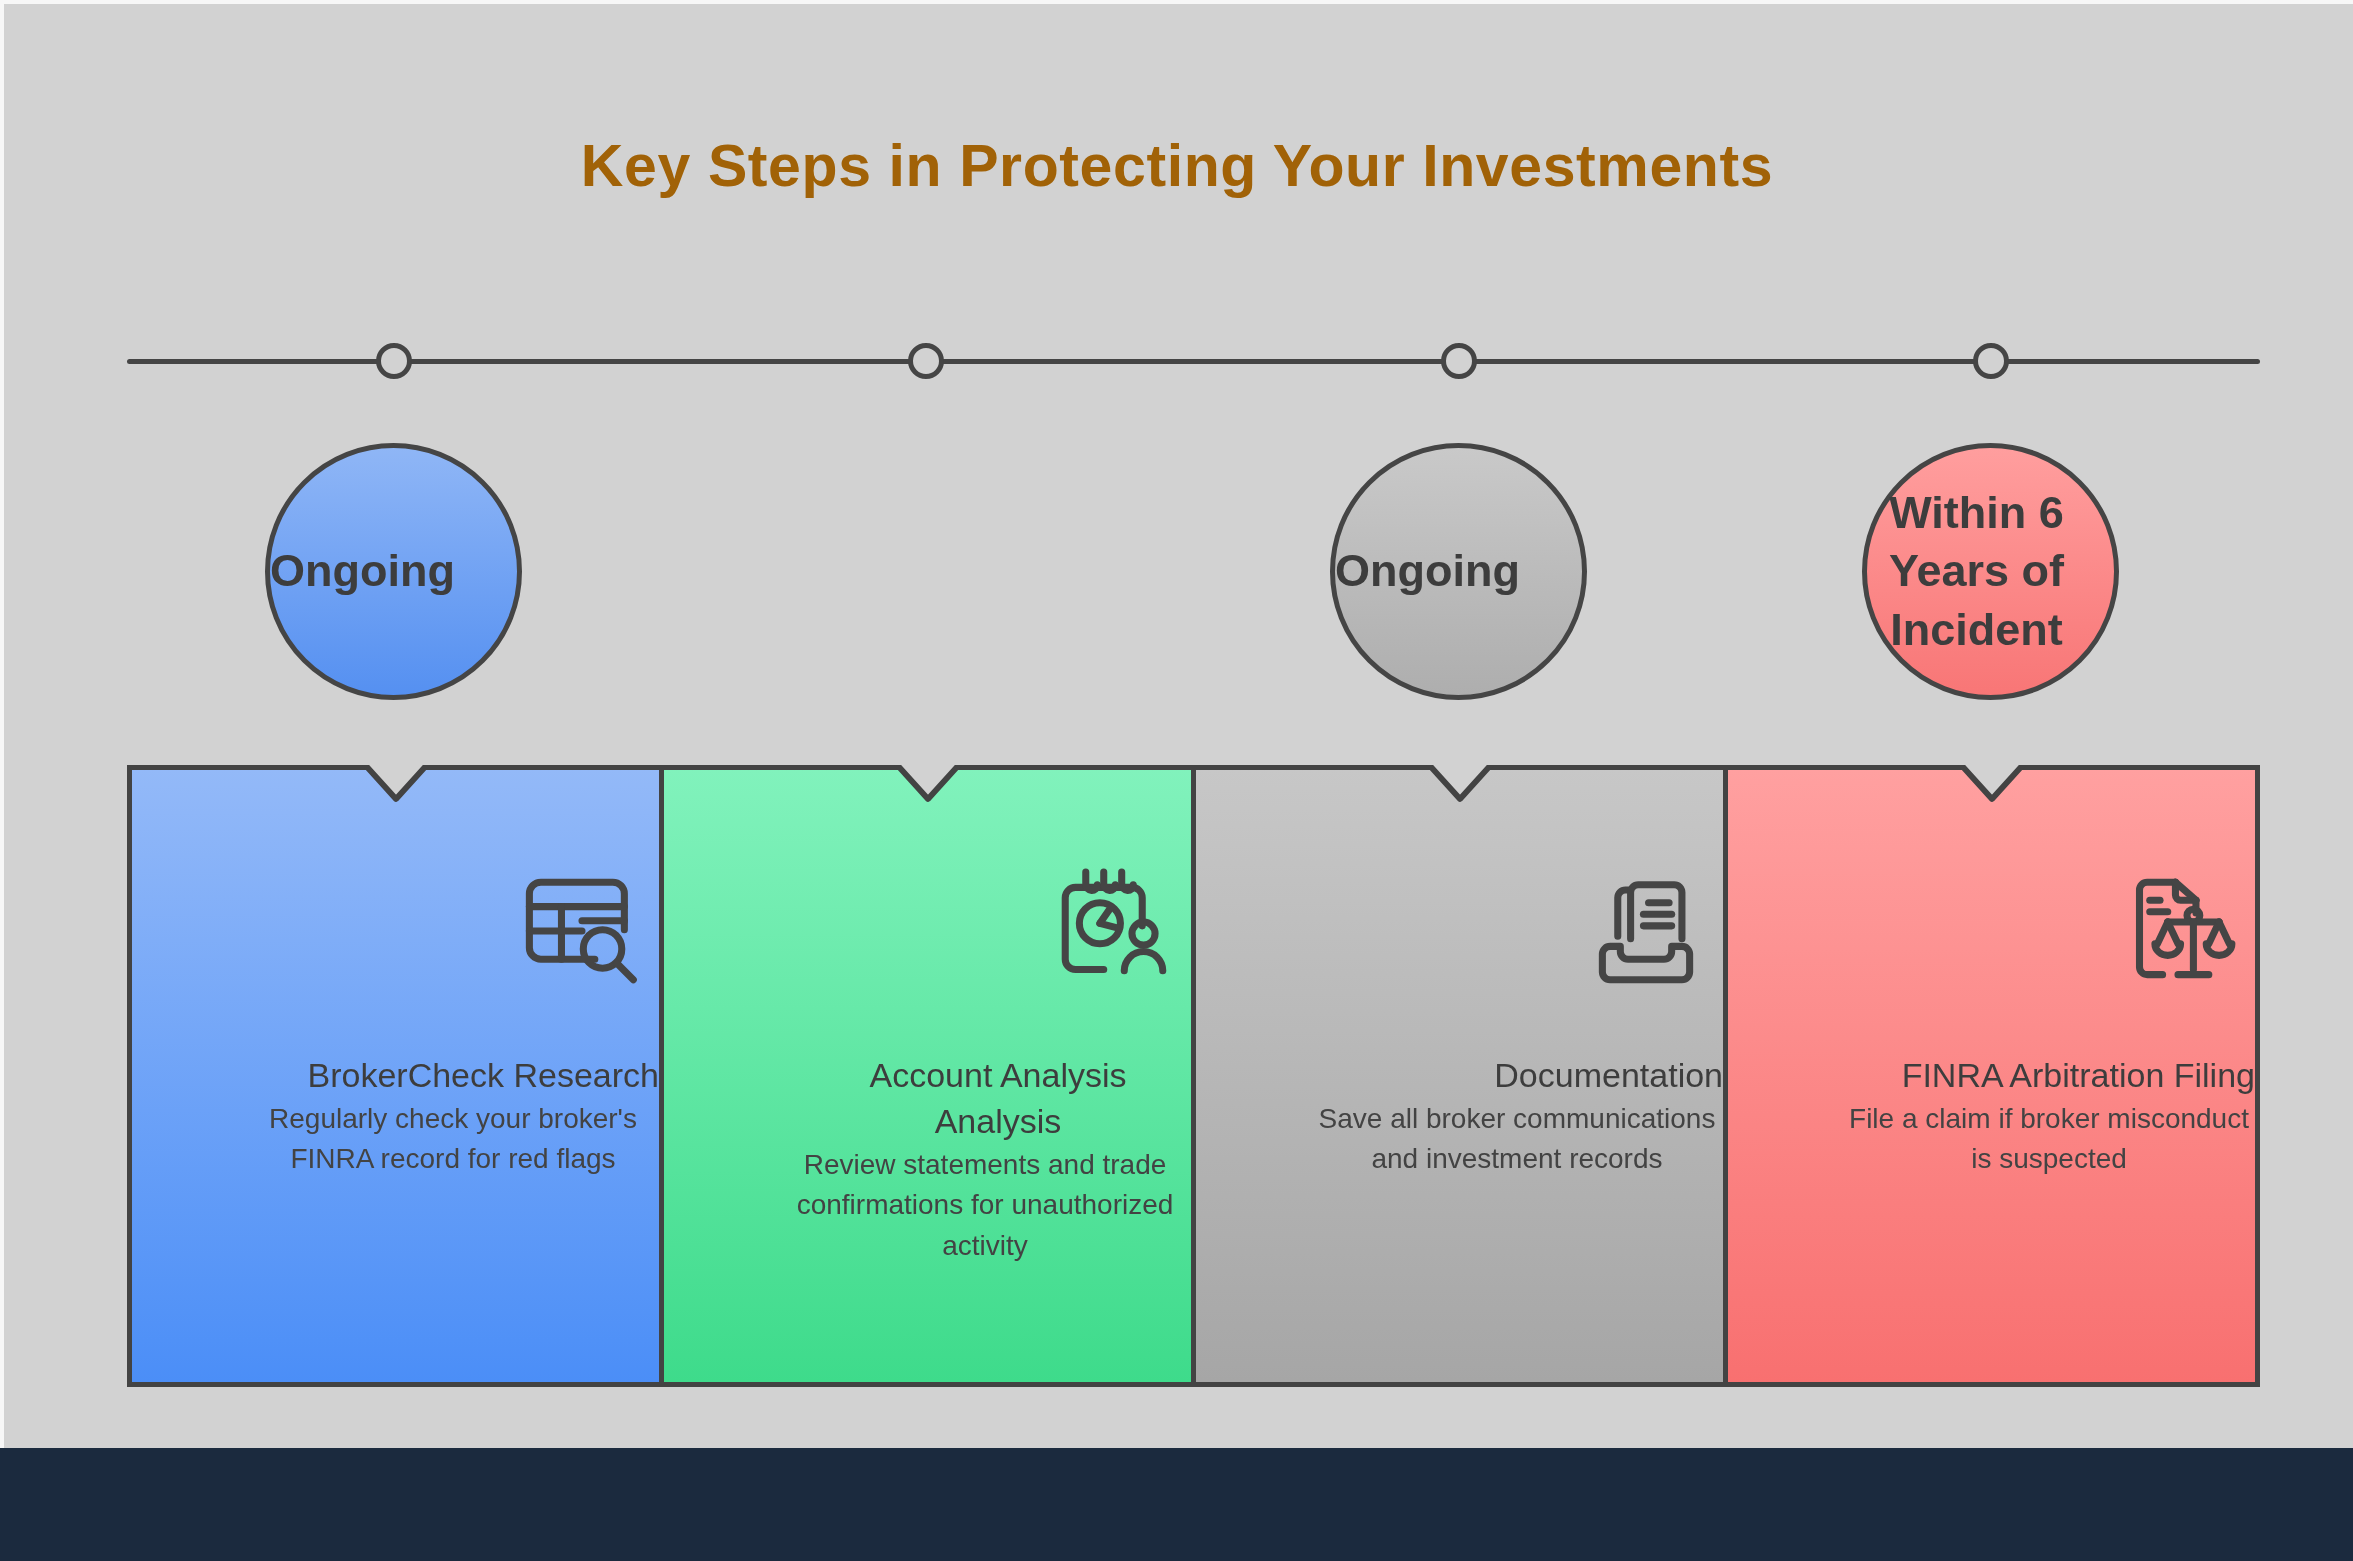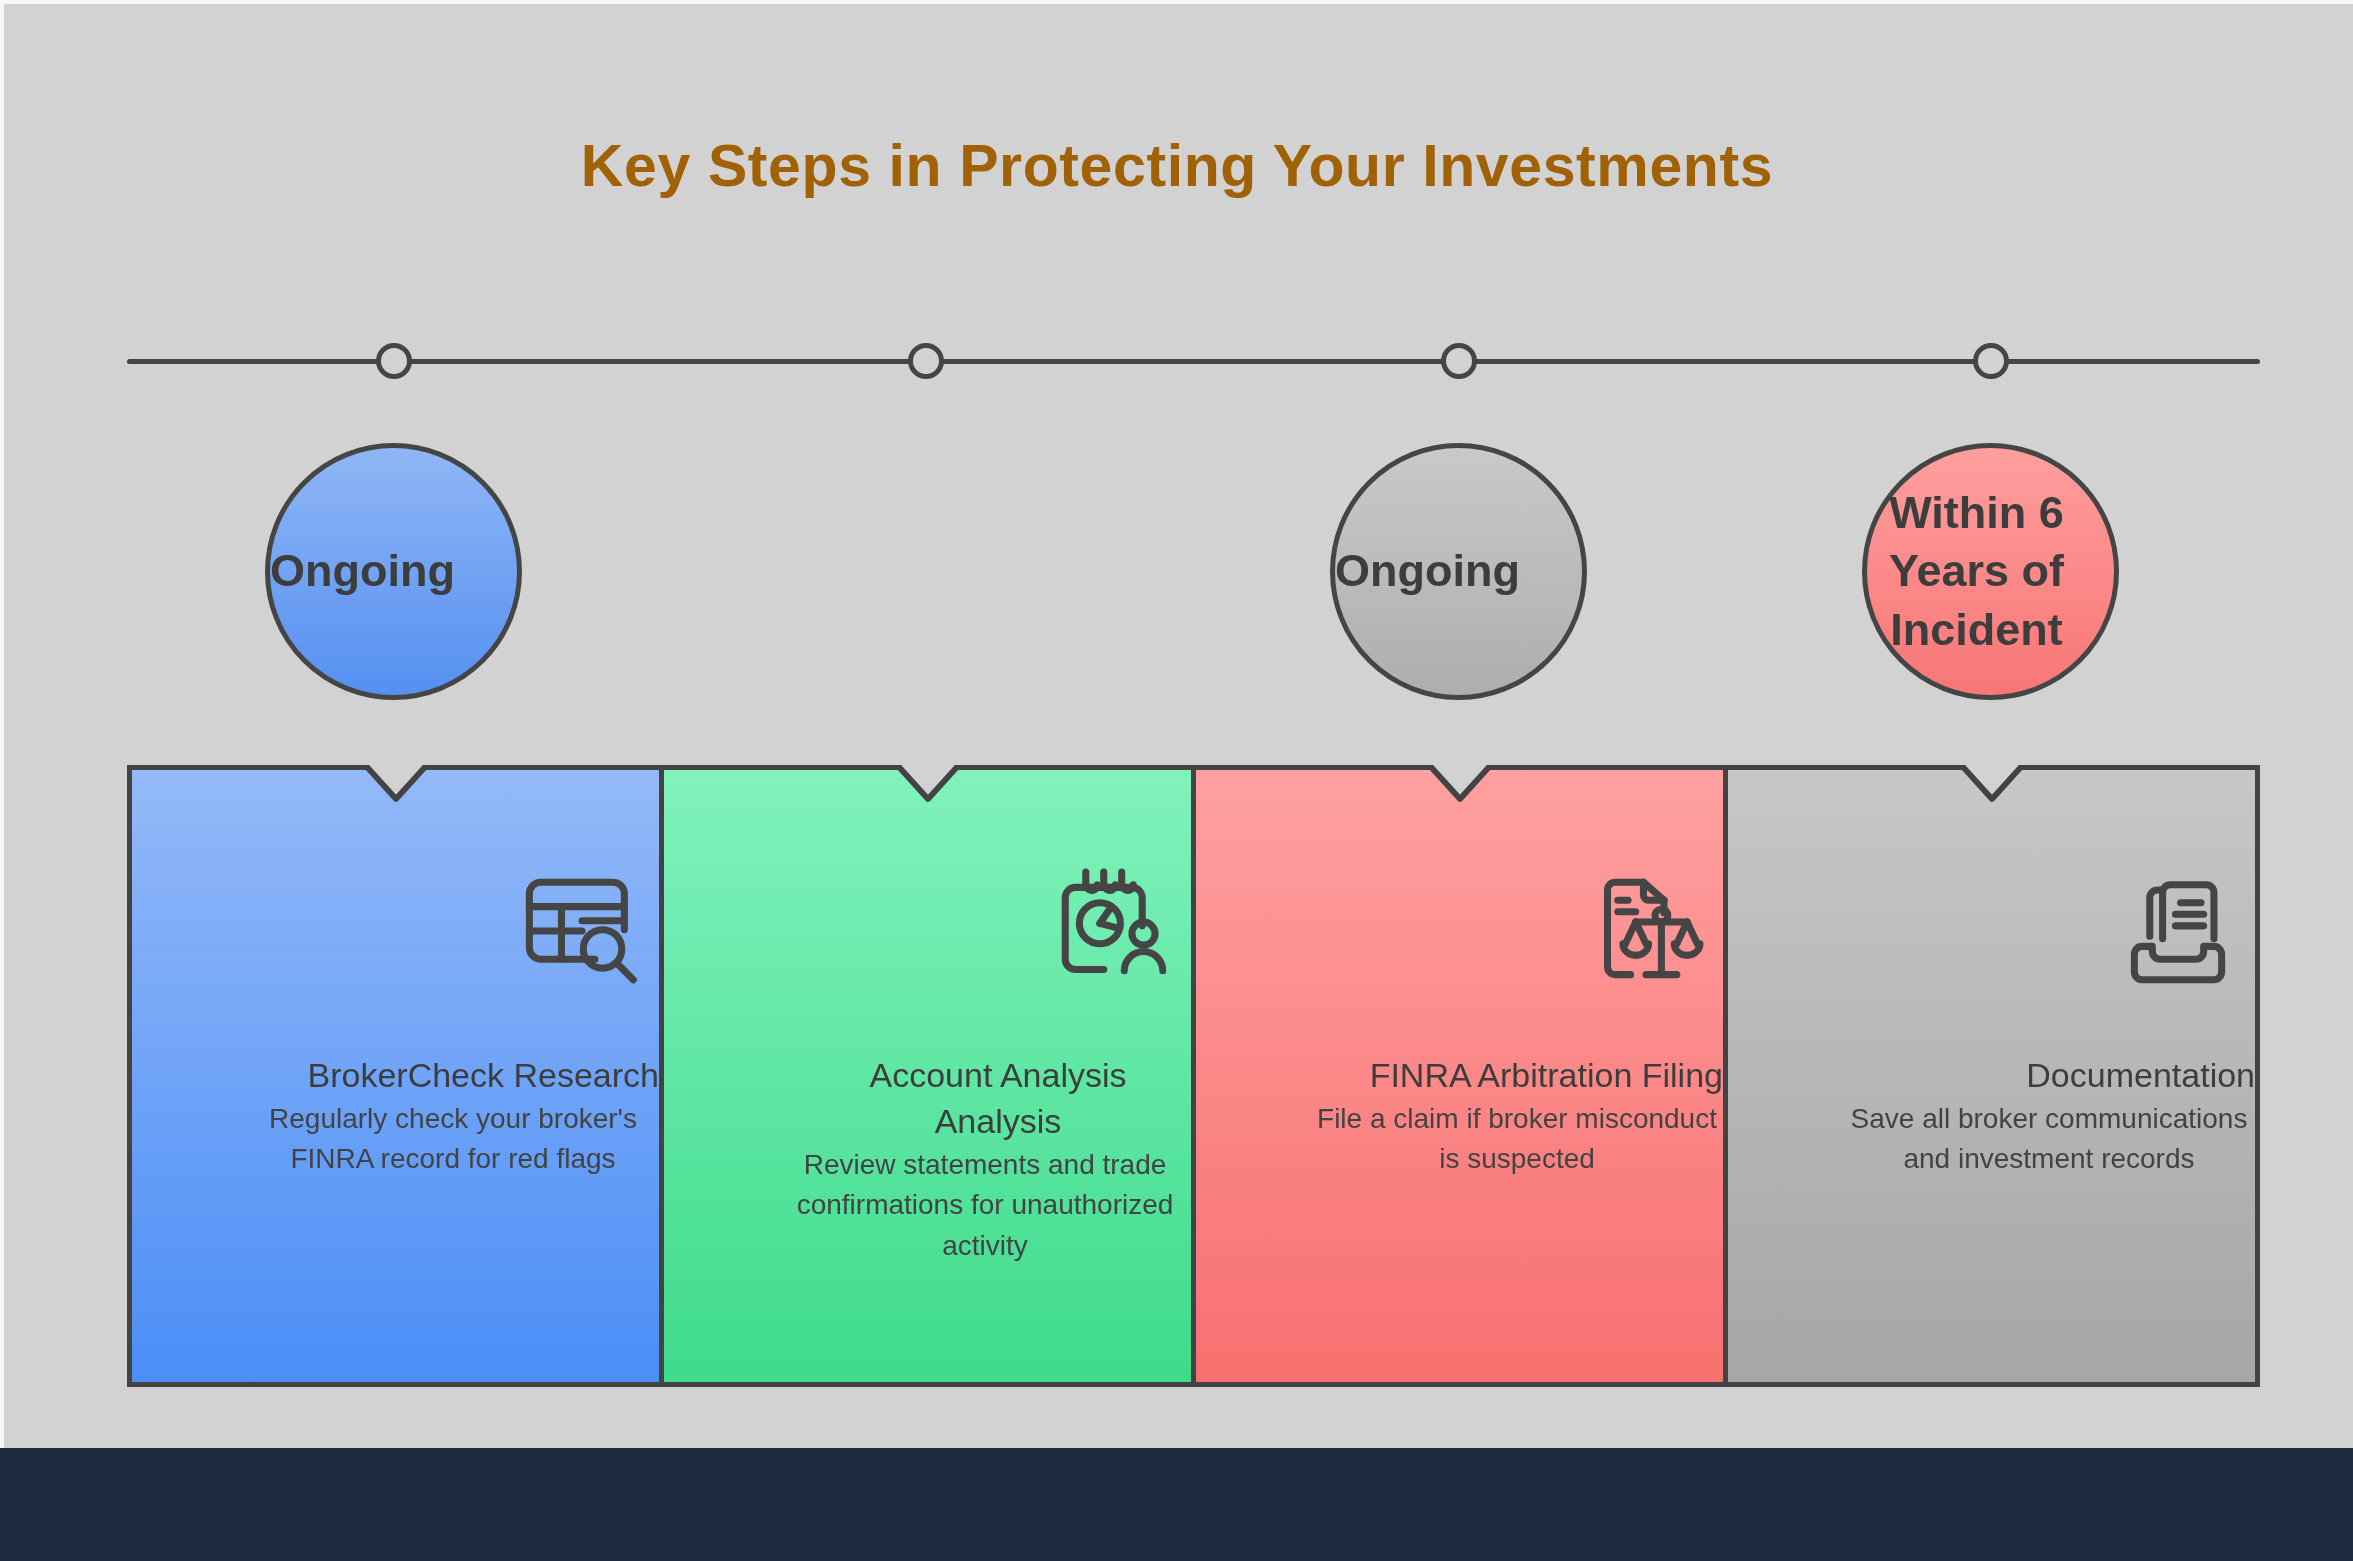--- a/index.html
+++ b/index.html
@@ -100,20 +100,38 @@
           <path d="M49,54 L58,41"></path>
           <path d="M49,54 L64,58"></path>
           <circle cx="83" cy="62" r="9"></circle>
           <path d="M68,91 a15,15 0 0 1 30,0"></path>
         </svg>
       </div>
       <div class="card-title">Account Analysis Analysis</div>
       <div class="card-desc">Review statements and trade confirmations for unauthorized activity</div>
     </div>
 
+    <div class="card card-gray">
+      <svg class="notch" width="67" height="41" viewBox="0 0 104 64">
+        <path d="M4,0 L52,53 L100,0" fill="#d2d2d2" stroke="#434343" stroke-width="9" stroke-linejoin="round" stroke-linecap="round"></path>
+      </svg>
+      <div class="icon">
+        <svg viewBox="0 0 120 120">
+          <path d="M38,64 V34 a6,6 0 0 1 6,-6 h2"></path>
+          <path d="M48,66 V30 a6,6 0 0 1 6,-6 h28 a6,6 0 0 1 6,6 v36"></path>
+          <path d="M62,38 H78"></path>
+          <path d="M58,47 H80"></path>
+          <path d="M58,56 H80"></path>
+          <path d="M40,72 v4 a6,6 0 0 0 6,6 h28 a6,6 0 0 0 6,-6 v-4 h8 a6,6 0 0 1 6,6 v14 a6,6 0 0 1 -6,6 H32 a6,6 0 0 1 -6,-6 V78 a6,6 0 0 1 6,-6 z"></path>
+        </svg>
+      </div>
+      <div class="card-title">Documentation</div>
+      <div class="card-desc">Save all broker communications and investment records</div>
+    </div>
+
     <div class="card card-red">
       <svg class="notch" width="67" height="41" viewBox="0 0 104 64">
         <path d="M4,0 L52,53 L100,0" fill="#d2d2d2" stroke="#434343" stroke-width="9" stroke-linejoin="round" stroke-linecap="round"></path>
       </svg>
       <div class="icon">
         <svg viewBox="0 0 120 120">
           <path d="M58,22 H36 a6,6 0 0 0 -6,6 v60 a6,6 0 0 0 6,6 h12"></path>
           <path d="M58,22 v10 a4,4 0 0 0 4,4 h12"></path>
           <path d="M58,22 L74,36"></path>
           <path d="M74,36 v10"></path>
@@ -128,33 +146,15 @@
           <path d="M42,70 a10,9 0 0 0 20,0"></path>
           <path d="M92,53 L84,70"></path>
           <path d="M92,53 L100,70"></path>
           <path d="M82,70 a10,9 0 0 0 20,0"></path>
         </svg>
       </div>
       <div class="card-title">FINRA Arbitration Filing</div>
       <div class="card-desc">File a claim if broker misconduct is suspected</div>
     </div>
 
-    <div class="card card-gray">
-      <svg class="notch" width="67" height="41" viewBox="0 0 104 64">
-        <path d="M4,0 L52,53 L100,0" fill="#d2d2d2" stroke="#434343" stroke-width="9" stroke-linejoin="round" stroke-linecap="round"></path>
-      </svg>
-      <div class="icon">
-        <svg viewBox="0 0 120 120">
-          <path d="M38,64 V34 a6,6 0 0 1 6,-6 h2"></path>
-          <path d="M48,66 V30 a6,6 0 0 1 6,-6 h28 a6,6 0 0 1 6,6 v36"></path>
-          <path d="M62,38 H78"></path>
-          <path d="M58,47 H80"></path>
-          <path d="M58,56 H80"></path>
-          <path d="M40,72 v4 a6,6 0 0 0 6,6 h28 a6,6 0 0 0 6,-6 v-4 h8 a6,6 0 0 1 6,6 v14 a6,6 0 0 1 -6,6 H32 a6,6 0 0 1 -6,-6 V78 a6,6 0 0 1 6,-6 z"></path>
-        </svg>
-      </div>
-      <div class="card-title">Documentation</div>
-      <div class="card-desc">Save all broker communications and investment records</div>
-    </div>
-
   </div>
 </div>
 
 
 </body></html>

